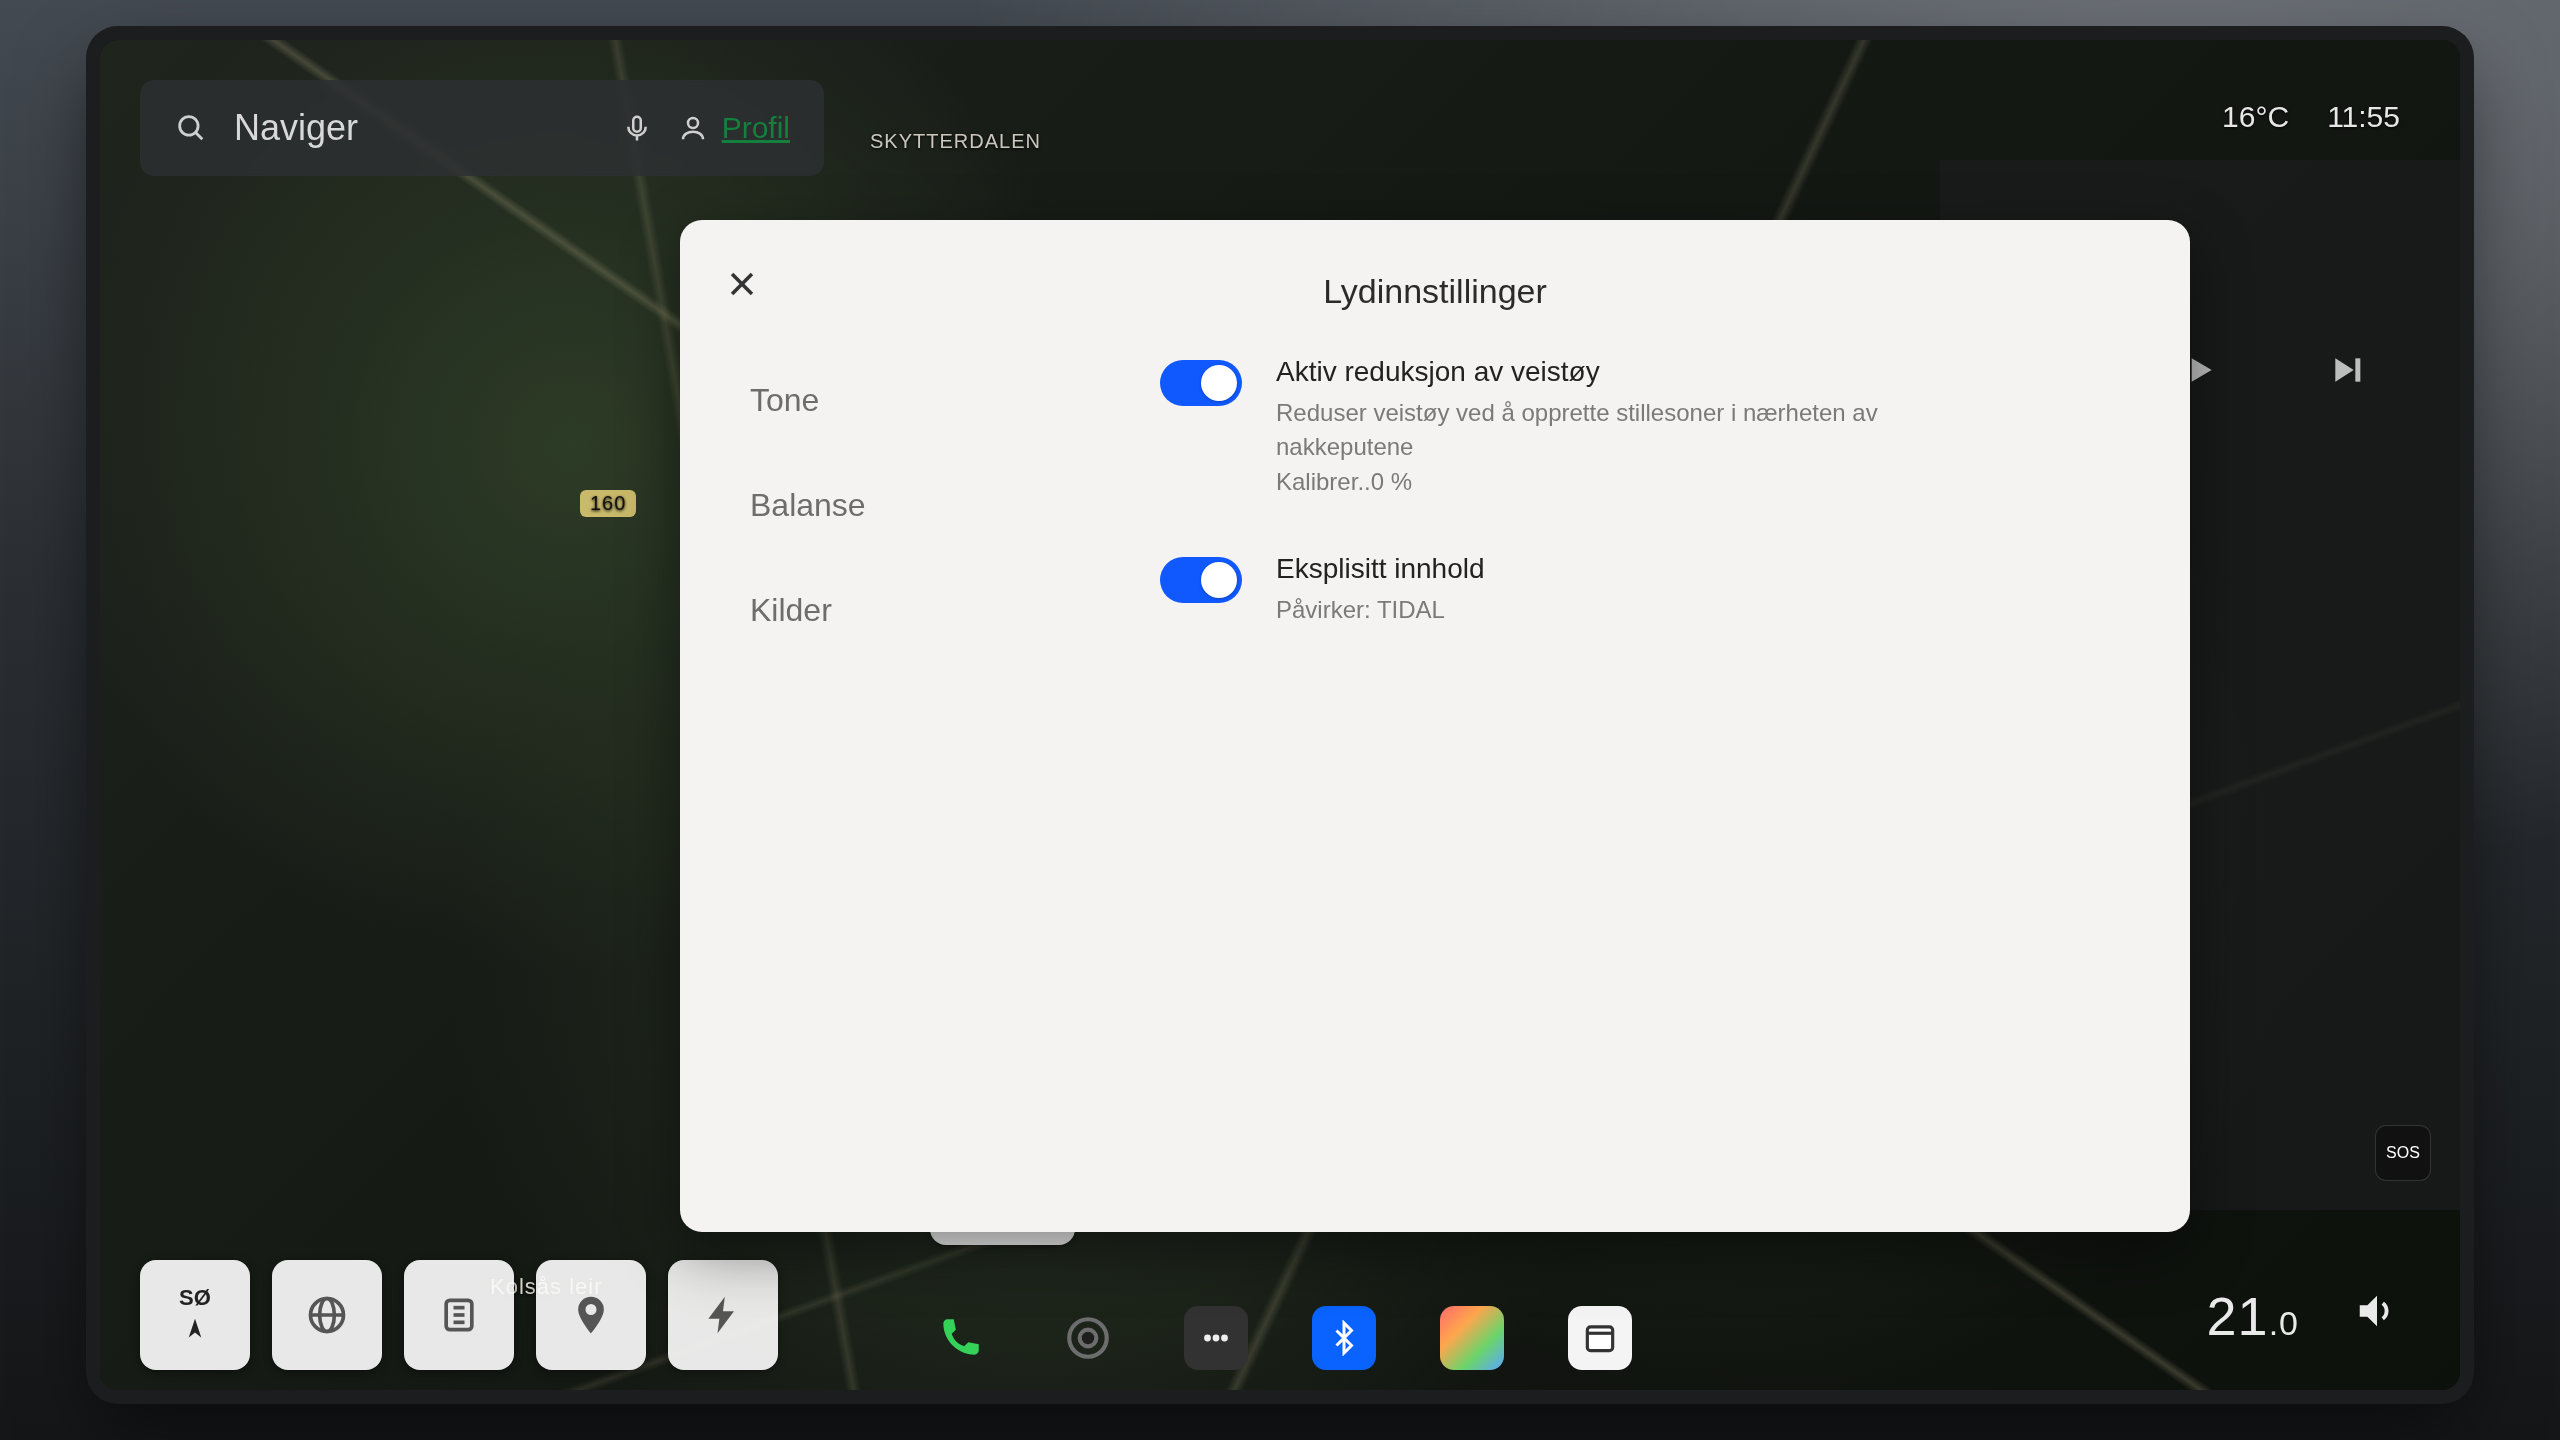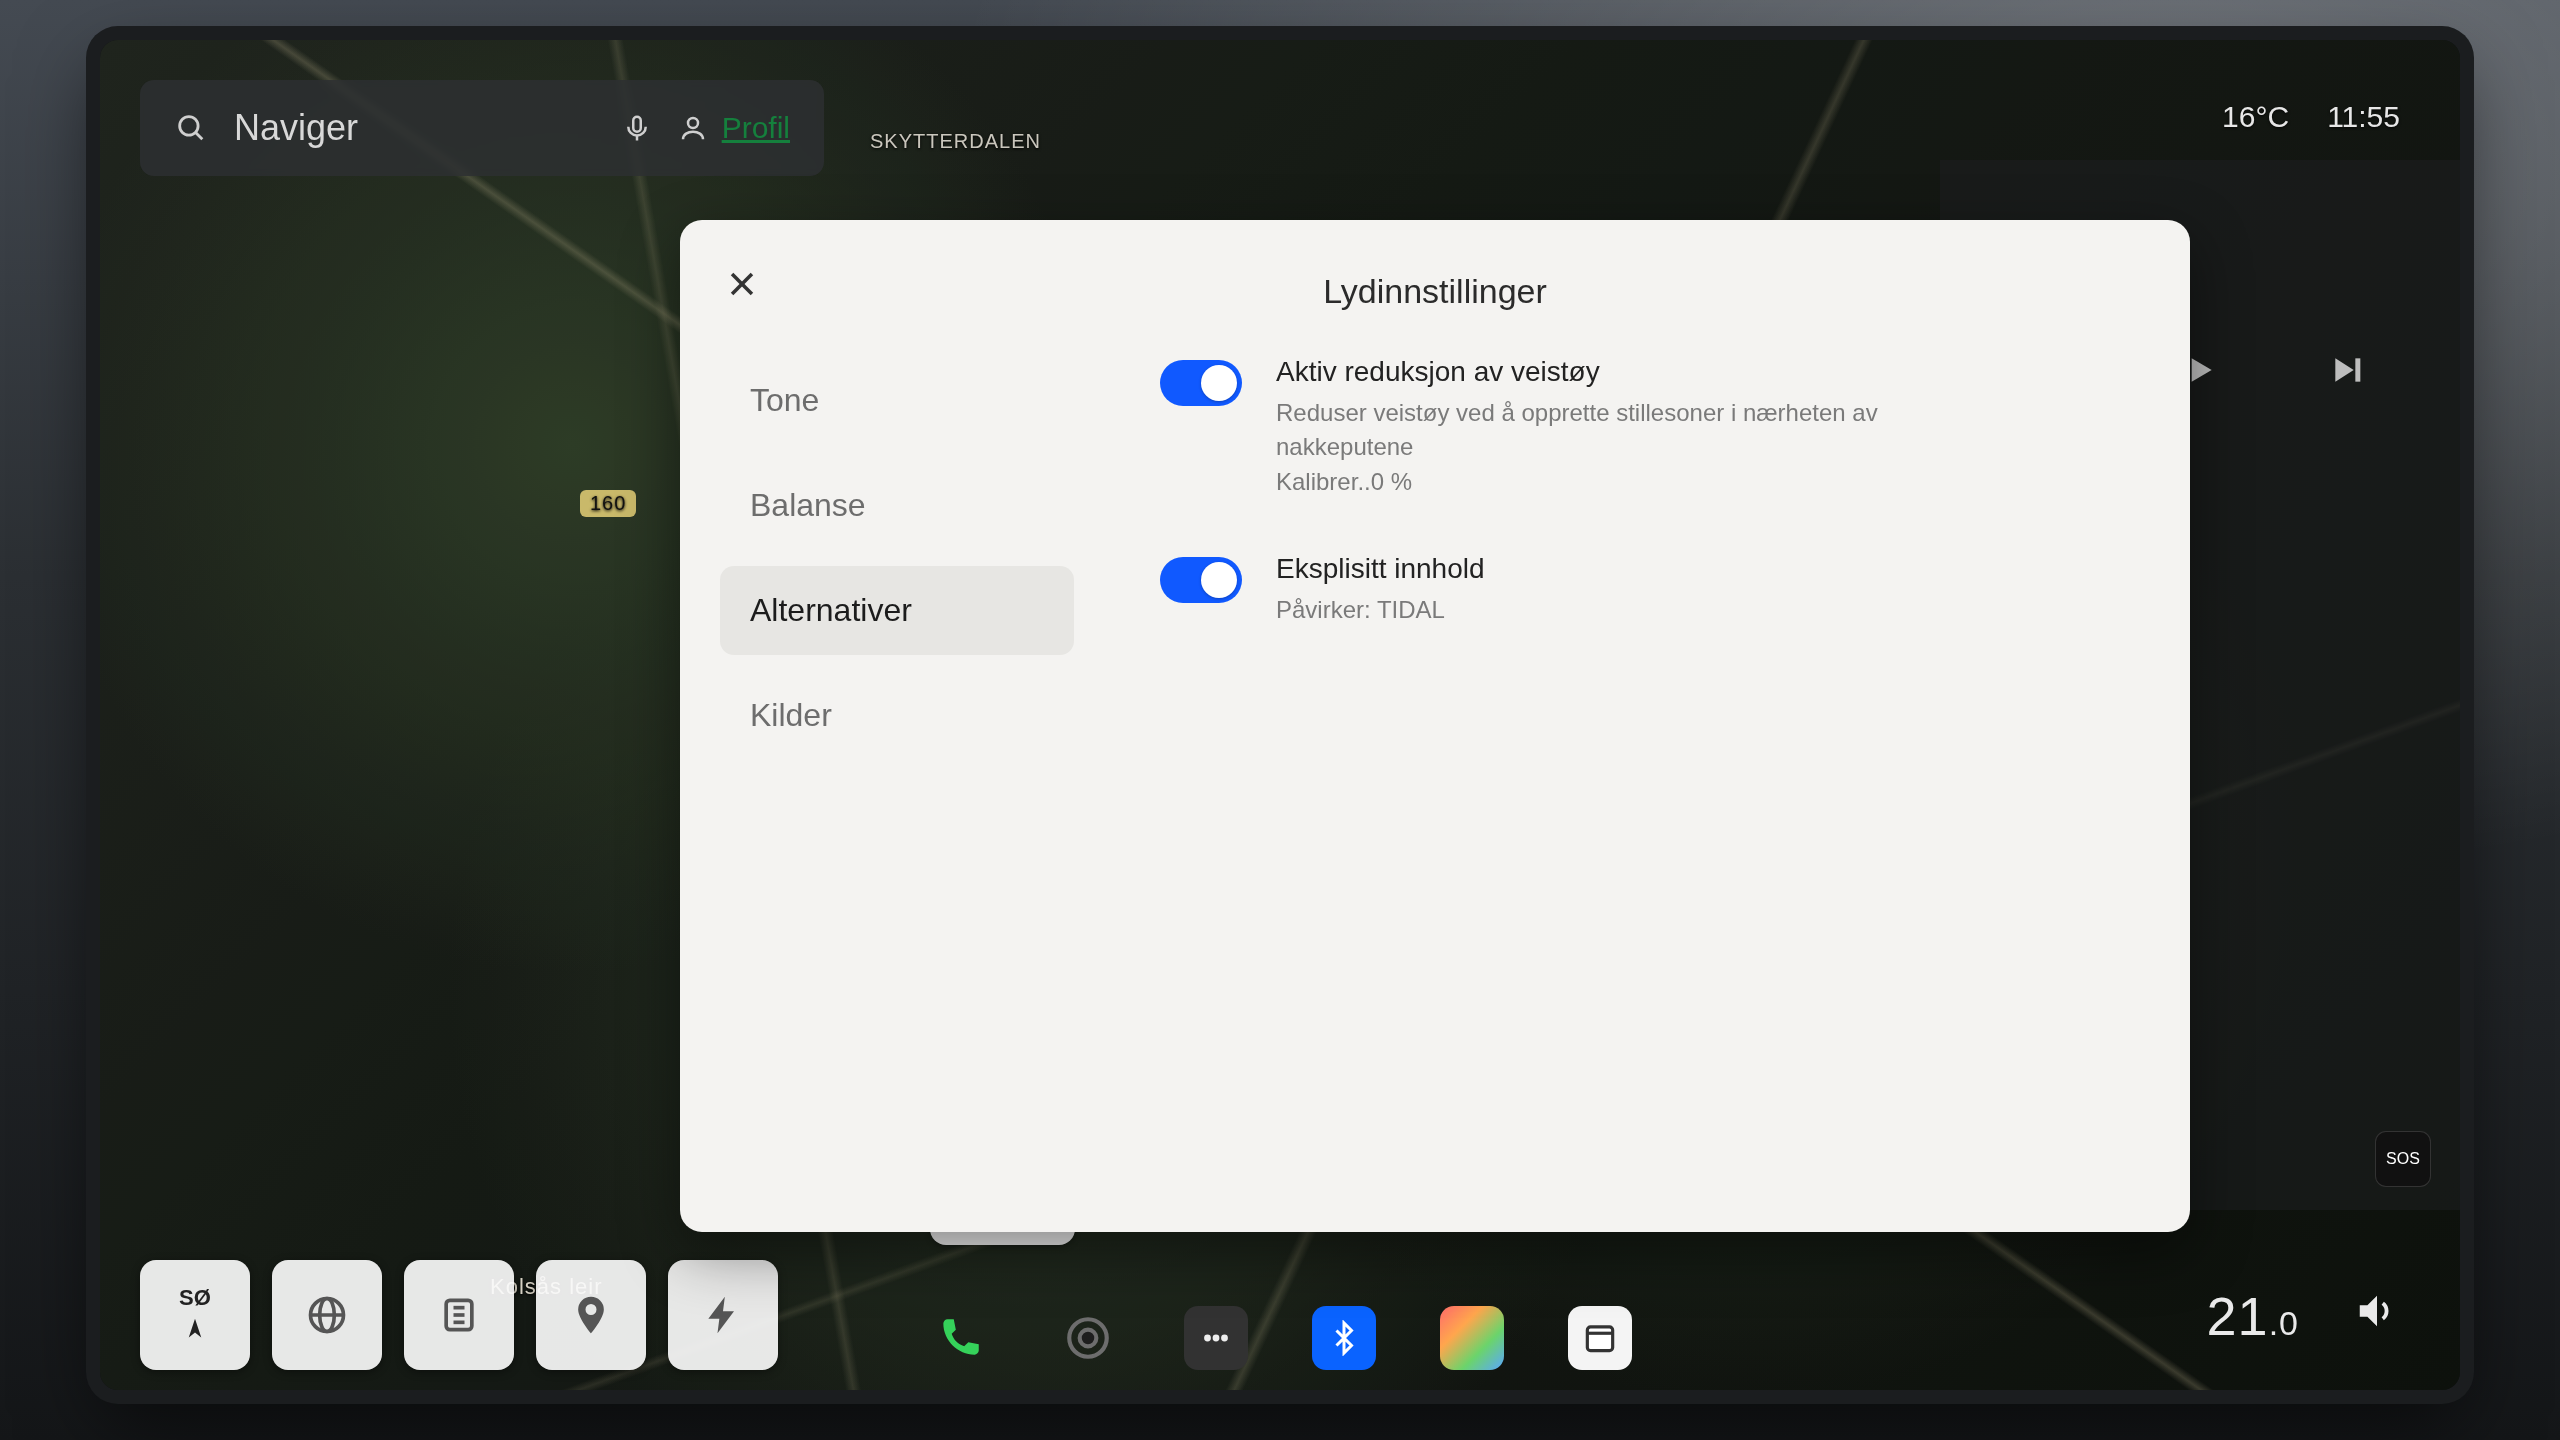--- a/index.html
+++ b/index.html
@@ -79,21 +79,21 @@
   .media-side {
     position:absolute; right: 0; top: 120px; bottom: 180px;
     width: 520px;
     background: rgba(30,31,33,.55);
     padding: 40px;
     color:#c9c9c9;
   }
   .media-side .no-device { position:absolute; top:110px; left:40px; right:40px; font-size:26px; color:#cfcfcf; }
   .media-side .controls { position:absolute; top:190px; left:40px; right:40px; display:flex; justify-content:space-around; color:#bdbdbd;}
   .media-side .search-row { position:absolute; bottom:30px; left:40px; right:100px; display:flex; align-items:center; gap:14px; color:#cfcfcf; font-size:26px;}
-  .sos-badge { position:absolute; bottom:24px; right:30px; width:54px; height:54px; border-radius:10px; background:#111; color:#fff; font-size:16px; display:flex; align-items:center; justify-content:center; box-shadow:0 0 0 1px #333;}
+  .sos-badge { position:absolute; bottom:30px; right:30px; width:54px; height:54px; border-radius:10px; background:#111; color:#fff; font-size:16px; display:flex; align-items:center; justify-content:center; box-shadow:0 0 0 1px #333;}
 
   
   .br-cluster {
     position:absolute; right:60px; bottom:43px;
     display:flex; align-items:center; gap:55px;
     color:#e9e9e9; font-size:42px; font-weight:500;
   }
   .temp-big { font-size:54px; letter-spacing:1px; }
   .temp-big .dec { font-size:34px; vertical-align: baseline;}
 
@@ -350,21 +350,20 @@
             <line x1="5" y1="5" x2="19" y2="19"></line>
             <line x1="19" y1="5" x2="5" y2="19"></line>
           </svg>
       </div>
       <div class="modal-title">Lydinnstillinger</div>
 
       <div class="modal-body">
         <div class="side-nav">
           <div class="side-item">Tone</div>
           <div class="side-item">Balanse</div>
-          <div class="side-item active">Alternativer</div>
           <div class="side-item">Kilder</div>
         </div>
 
         <div class="content">
 
           <div class="setting-row">
             <div class="toggle"></div>
             <div class="setting-text">
               <div class="setting-title">Aktiv reduksjon av veistøy</div>
               <div class="setting-sub">Reduser veistøy ved å opprette stillesoner i nærheten av nakkeputene</div>

